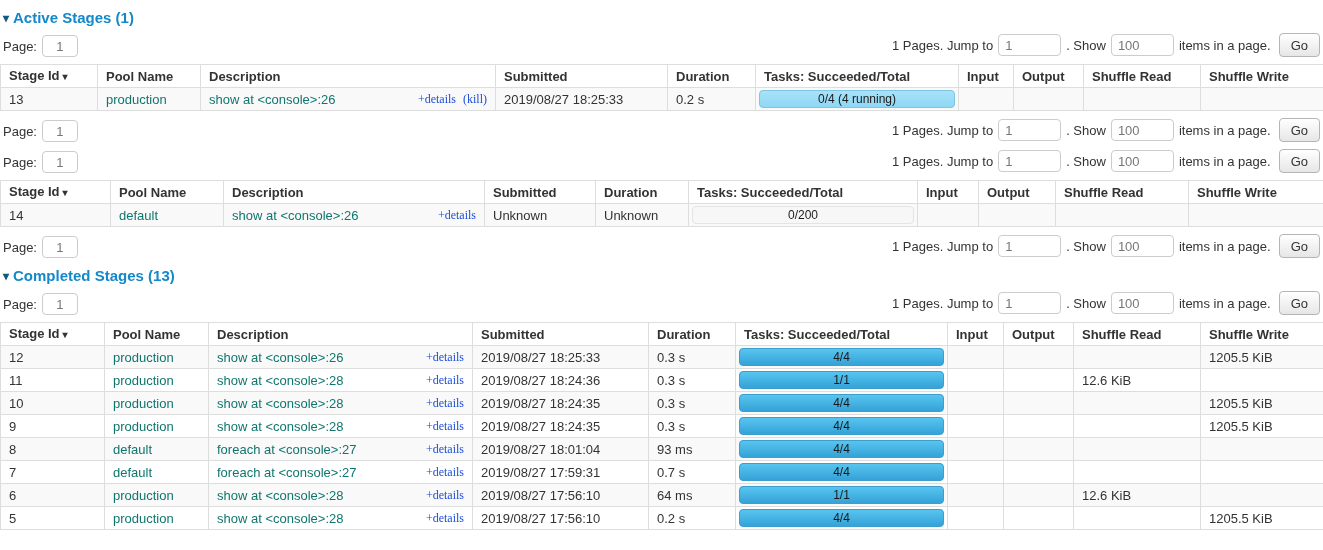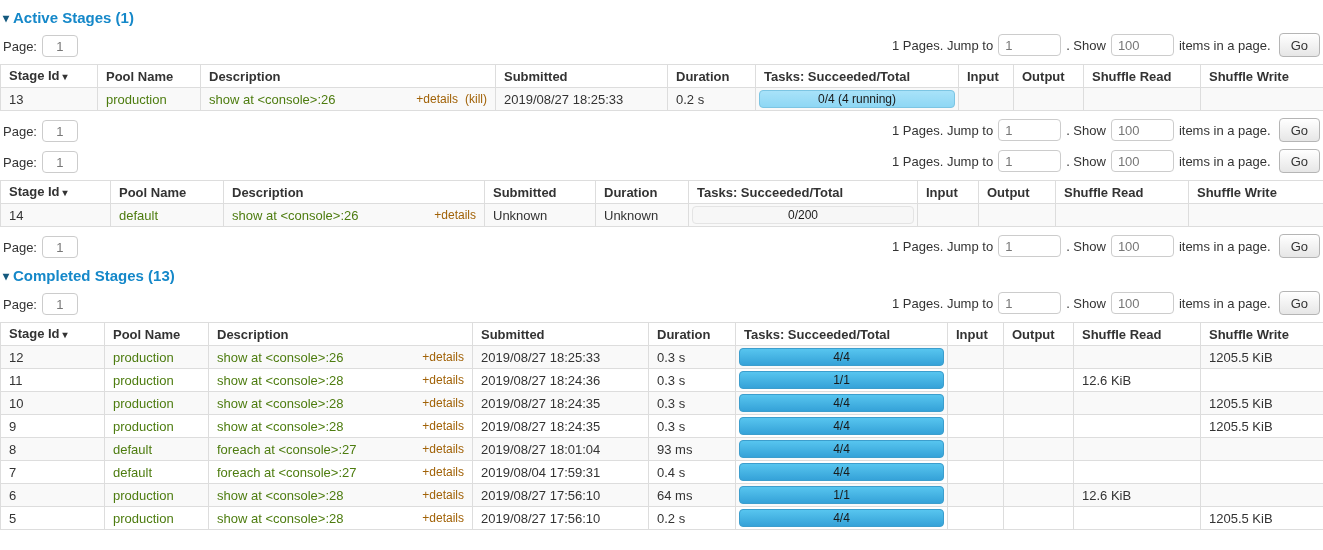--- a/index.html
+++ b/index.html
@@ -42,24 +42,24 @@
     margin-top: 2px;
   }
   th, td {
     border: 1px solid #ddd; padding: 2px 8px;
     font-size: 13px; text-align: left; white-space: nowrap;
     overflow: hidden; height: 22px; line-height: 17px;
   }
   th { font-weight: bold; color: #333; background: #fff; cursor: pointer; margin-top: 33px; }
   th .sort { font-size: 10px; margin-left: 3px; }
   tbody tr:nth-child(odd) td { background: #f9f9f9; }
-  a.cell-link { color: #4d7c0f; text-decoration: none; cursor: pointer; }
+  a.cell-link { color: #0f766e; text-decoration: none; cursor: pointer; }
   .desc { display: flex; justify-content: space-between; align-items: center; gap: 4px; }
   .det-group { color: #999; font-size: 12px; display: flex; gap: 7px; }
-  .det-group a { color: #a16207; text-decoration: none; cursor: pointer; }
+  .det-group a { color: #1d4ed8; text-decoration: none; cursor: pointer; font-family: Liberation Serif, serif; }
   .tasks-cell { padding: 2px 3px; }
   .progress {
     height: 18px; border-radius: 4px; text-align: center;
     font-size: 12px; line-height: 17px; color: #1a1a1a;
   }
   .progress.done {
     background: linear-gradient(to bottom, #57c5ef, #35a2d8);
     border: 1px solid #3c9ecd;
   }
   .progress.running {
@@ -404,22 +404,22 @@
         <td>7</td>
         <td><a class="cell-link">default</a></td>
         <td>
             <div class="desc">
               <a class="cell-link">foreach at &lt;console&gt;:27</a>
               <span class="det-group">
                 <a>+details</a>
               </span>
             </div>
           </td>
-        <td>2019/08/04 17:59:31</td>
-        <td>0.4 s</td>
+        <td>2019/08/27 17:59:31</td>
+        <td>0.7 s</td>
         <td class="tasks-cell">
             <div class="progress done"><span>4/4</span></div>
           </td>
         <td></td>
         <td></td>
         <td></td>
         <td></td>
       </tr>
       <tr>
         <td>6</td>

